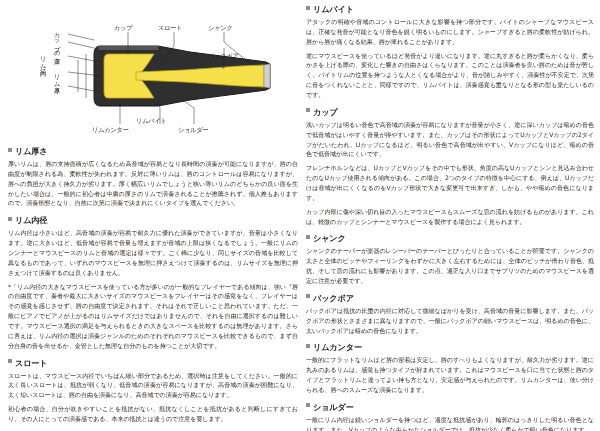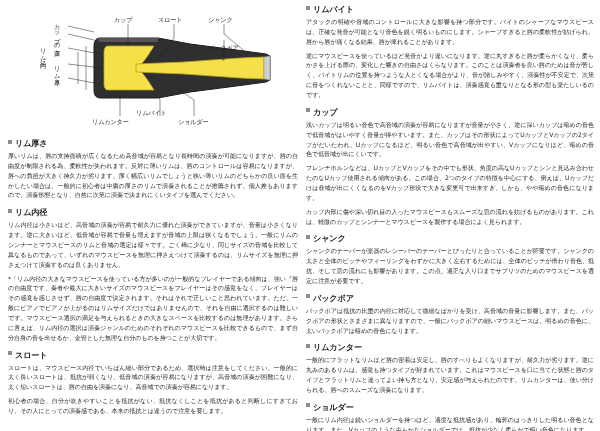--- a/index.html
+++ b/index.html
@@ -2,21 +2,21 @@
 <html><head>
 <meta charset="utf-8">
 <style>
   html,body{margin:0;padding:0;}
   body{
     width:600px;height:431px;background:#ffffff;
     font-family:"DejaVu Sans","Liberation Sans",sans-serif;
     color:#231f20;overflow:hidden;
   }
   .page{position:relative;width:600px;height:431px;}
-  .col-left{position:absolute;left:8px;top:4px;width:290px;}
+  .col-left{position:absolute;left:8px;top:12px;width:290px;}
   .col-right{position:absolute;left:306px;top:4px;width:288px;}
 
   
   .diagram{position:relative;width:286px;height:128px;margin:0 0 6px 0;}
   .dsvg{position:absolute;left:0;top:0;}
   .dlabel{position:absolute;font-size:6.2px;line-height:1.15;color:#231f20;letter-spacing:-0.2px;}
   .dlabel.v{writing-mode:vertical-rl;text-orientation:upright;letter-spacing:-0.6px;}
 
   
   .sec{margin:0 0 7px 0;}

